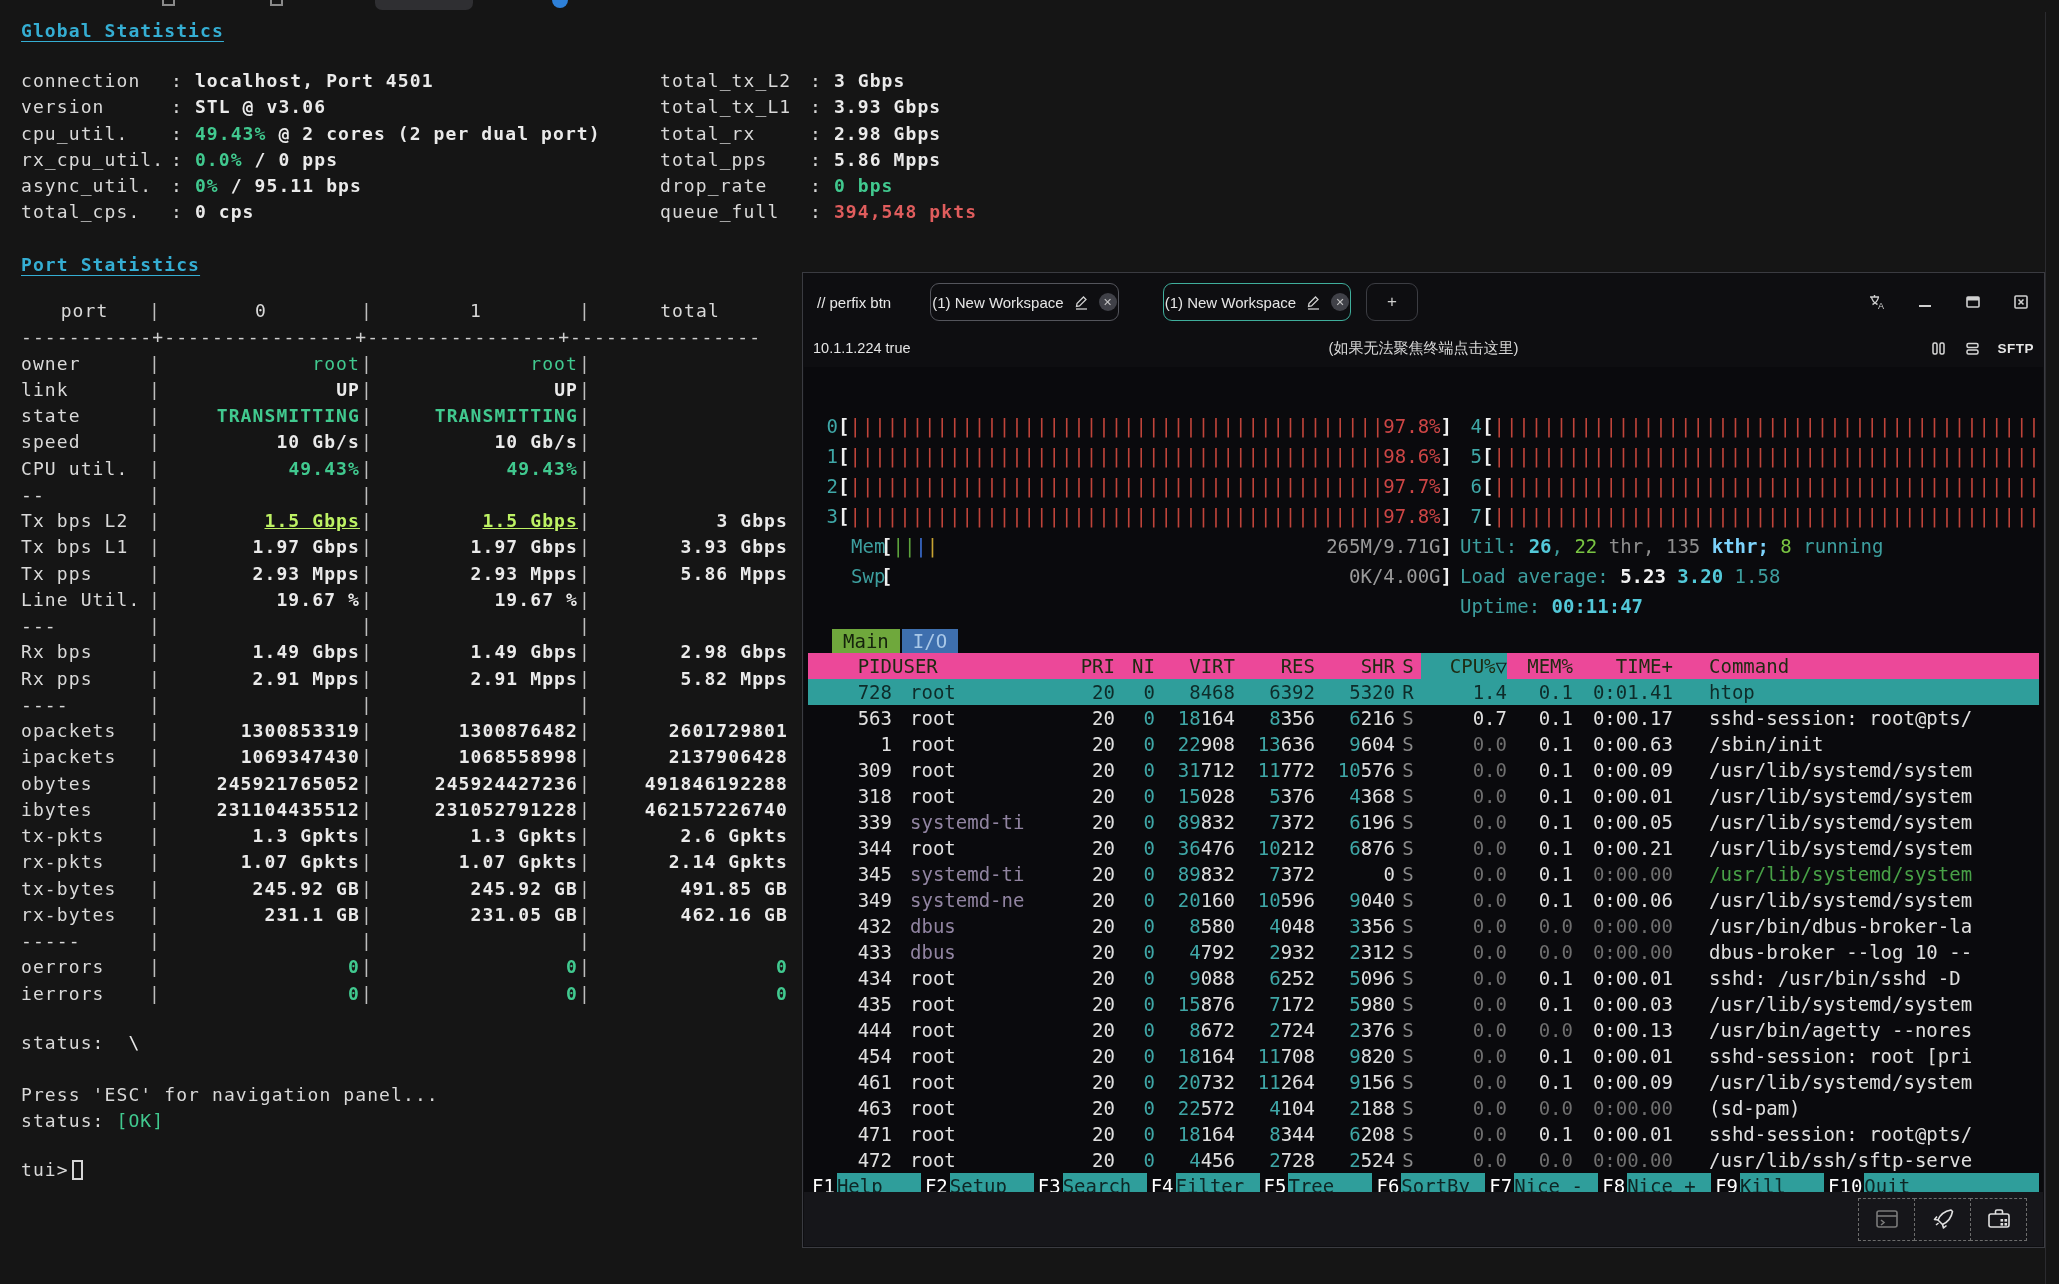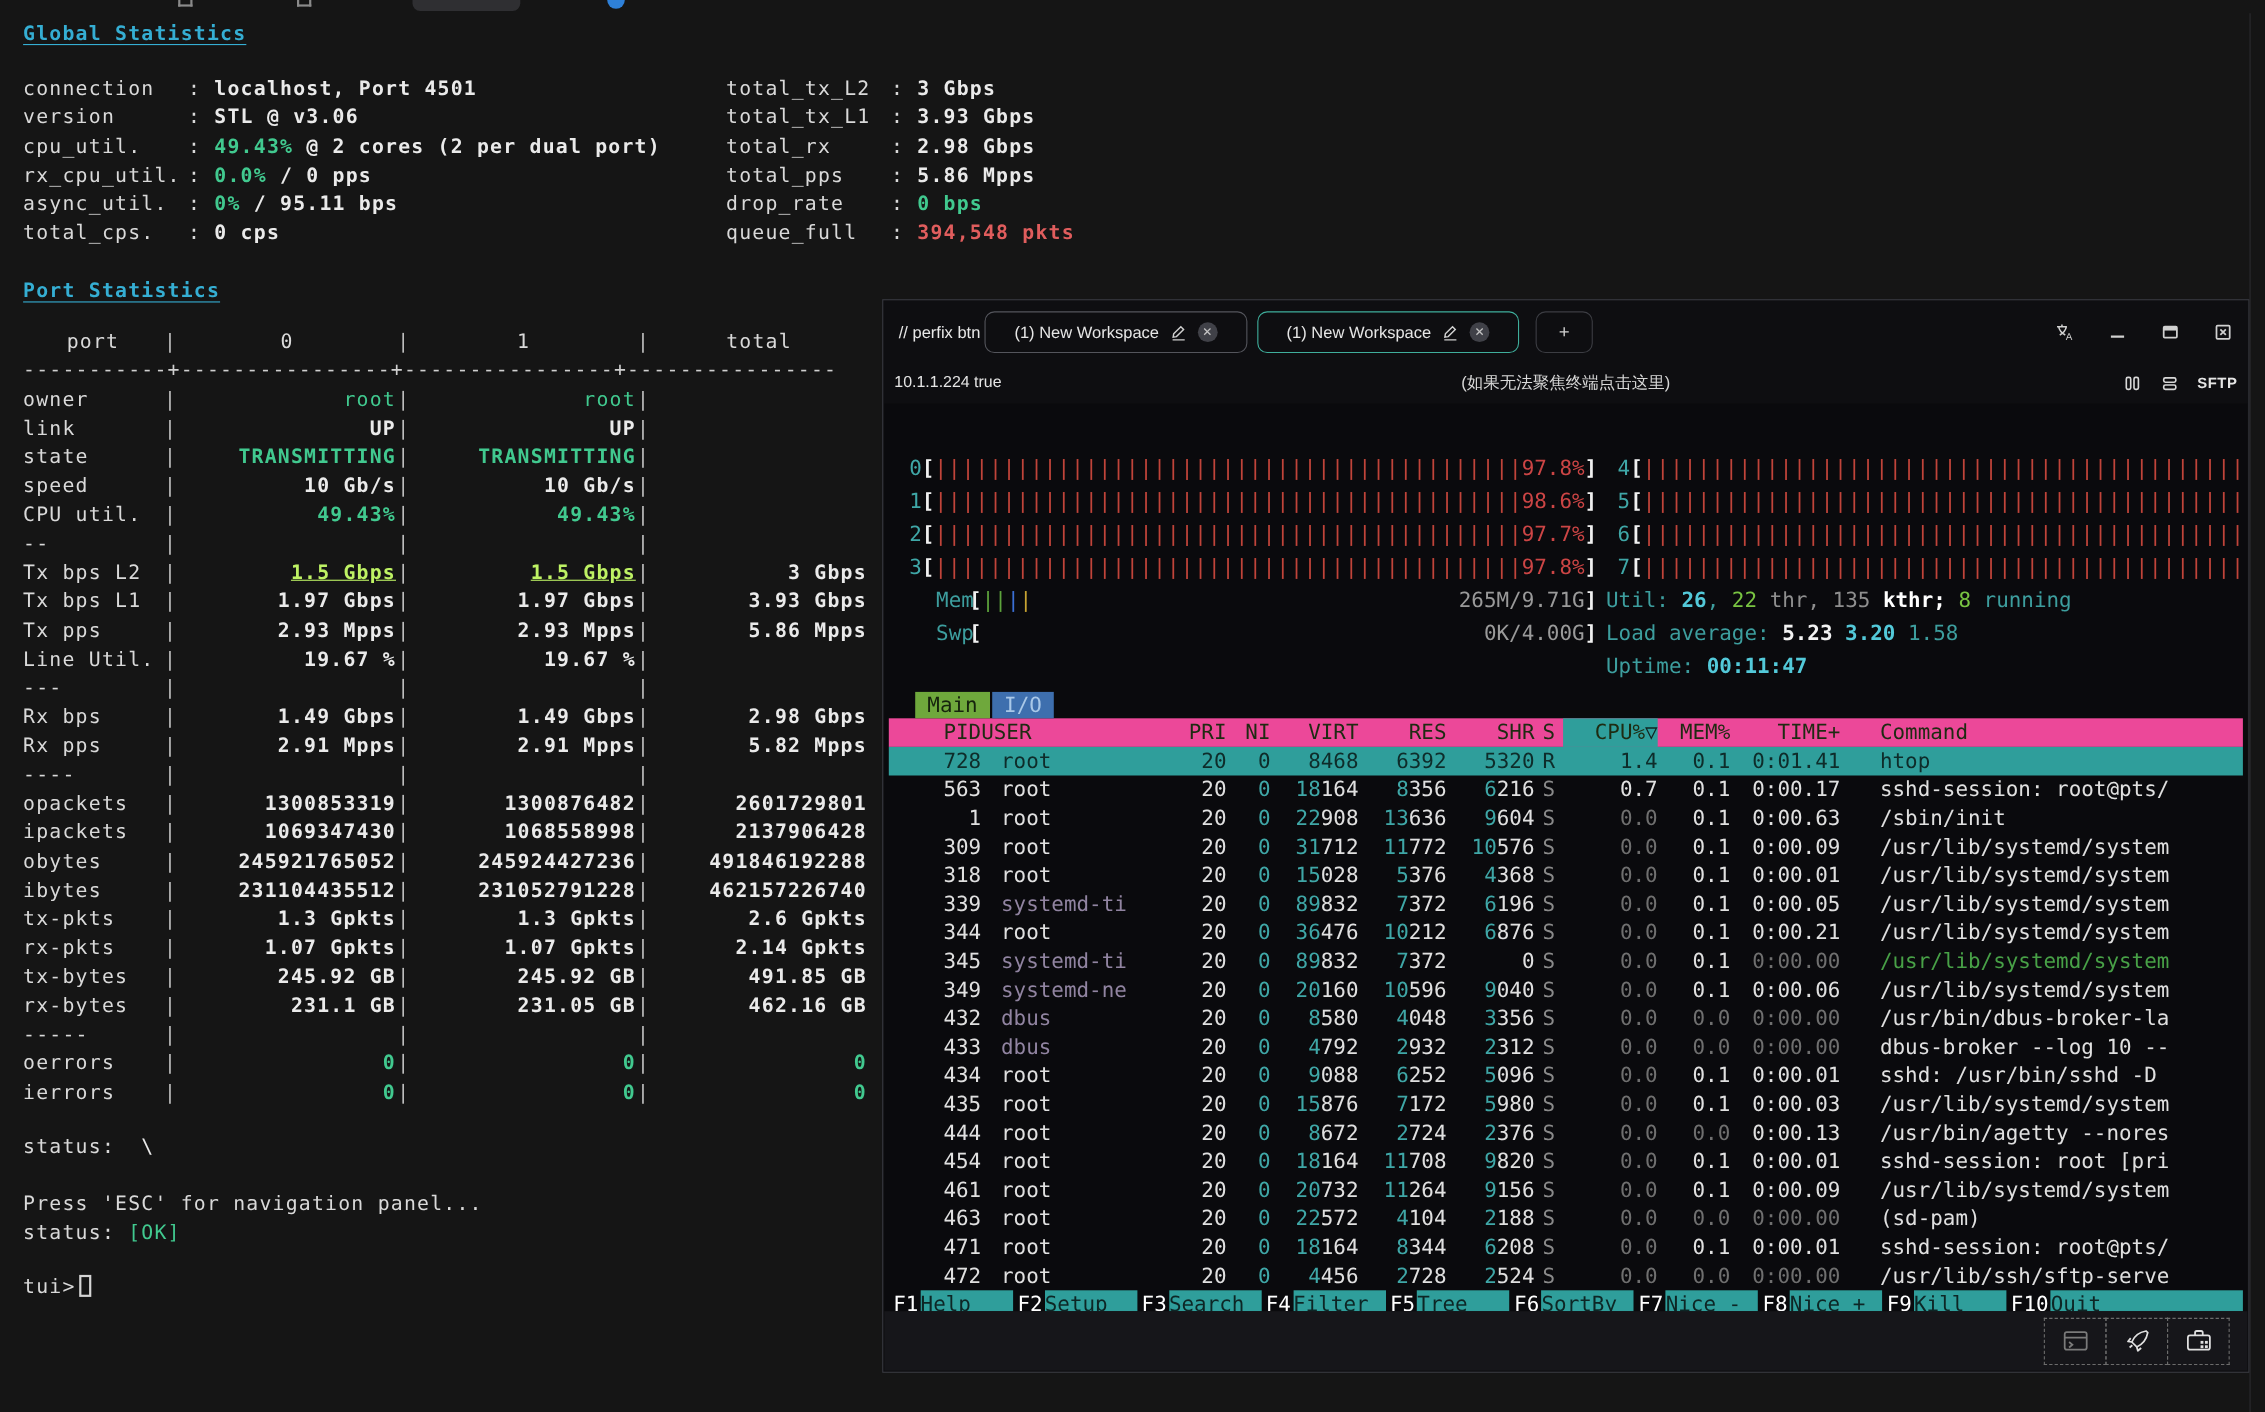--- a/index.html
+++ b/index.html
@@ -42,23 +42,23 @@
               border-radius:0 0 9px 9px; }
   .frag-glyph { width:13px; height:6px; border-left:2px solid #8a8a8a;
                 border-right:2px solid #8a8a8a; border-bottom:2px solid #8a8a8a; }
 
   
   .window { position:absolute; left:802px; top:272px; width:1243px; height:976px;
             background:#0e0e11; border:1px solid #3a3b41; }
   .tabbar { height:58px; display:flex; align-items:center; padding:0 14px;
             font-family:"Liberation Sans", sans-serif; }
   .prefix-label { color:#e8e8e8; font-size:15px; margin-right:4px; white-space:nowrap; }
-  .wtab { display:flex; align-items:center; gap:9px; height:38px; padding:0 26px;
+  .wtab { display:flex; align-items:center; gap:9px; height:38px; padding:0 1px;
           border:1px solid #54555c; border-radius:9px; margin-right:9px;
-          color:#e6e6e6; font-size:15px; cursor:default; white-space:nowrap; }
+          color:#e6e6e6; font-size:15px; cursor:default; white-space:nowrap;margin-left:35px; }
   .wtab.active { border-color:#3fae9c; }
   .edit-ic { width:17px; height:16px; }
   .closec { width:18px; height:18px; border-radius:50%; background:#404148;
             color:#c4c4c4; font-size:11px; line-height:18px; text-align:center; }
   .newtab { width:52px; height:38px; border:1px solid #3c3d43; border-radius:9px;
             color:#cfcfcf; font-size:17px; display:flex; align-items:center;
             justify-content:center; margin-left:6px; }
   .titlebar-right { margin-left:auto; display:flex; align-items:center; gap:30px; }
   .tb-ic { width:18px; height:18px; display:flex; align-items:center; justify-content:center; }
 
@@ -83,21 +83,21 @@
   .bars { flex:1; overflow:hidden; color:#c0443a; letter-spacing:1px; }
   .membars { color:#5da33c; }
   .pct { color:#cc4545; }
   .mlabel { color:#3d9e9e; width:30px; text-align:right;margin-left:43px; }
   .mval { color:#9a9a9a; text-align:right; flex:0 0 auto; }
   .tasks-line { height:30px; line-height:30px; white-space:pre; padding-left:8px; }
   .t-teal { color:#3d9e9e; }
   .t-cyanb { color:#53c9d9; font-weight:bold; }
   .t-green { color:#79c442; }
   .t-gray { color:#8f8f8f; }
-  .t-grayb { color:#ffffff; font-weight:bold;margin-top:30px; }
+  .t-grayb { color:#7dd3fc; font-weight:bold;margin-top:30px; }
   .t-whiteb { color:#f2f2f2; font-weight:bold; }
 
   .htop-tabs { height:32px; display:flex; align-items:flex-end; padding-left:24px; gap:2px;
                font-size:19px; }
   .htab { padding:1px 11px; }
   .htab.main { background:#6fa83c; color:#16230d; }
   .htab.io { background:#3e6fae; color:#a9c8e8; }
 
   .prow { display:grid; height:26px; line-height:26px;
           grid-template-columns:84px 160px 63px 40px 80px 80px 80px 26px 86px 66px 100px 1fr;

